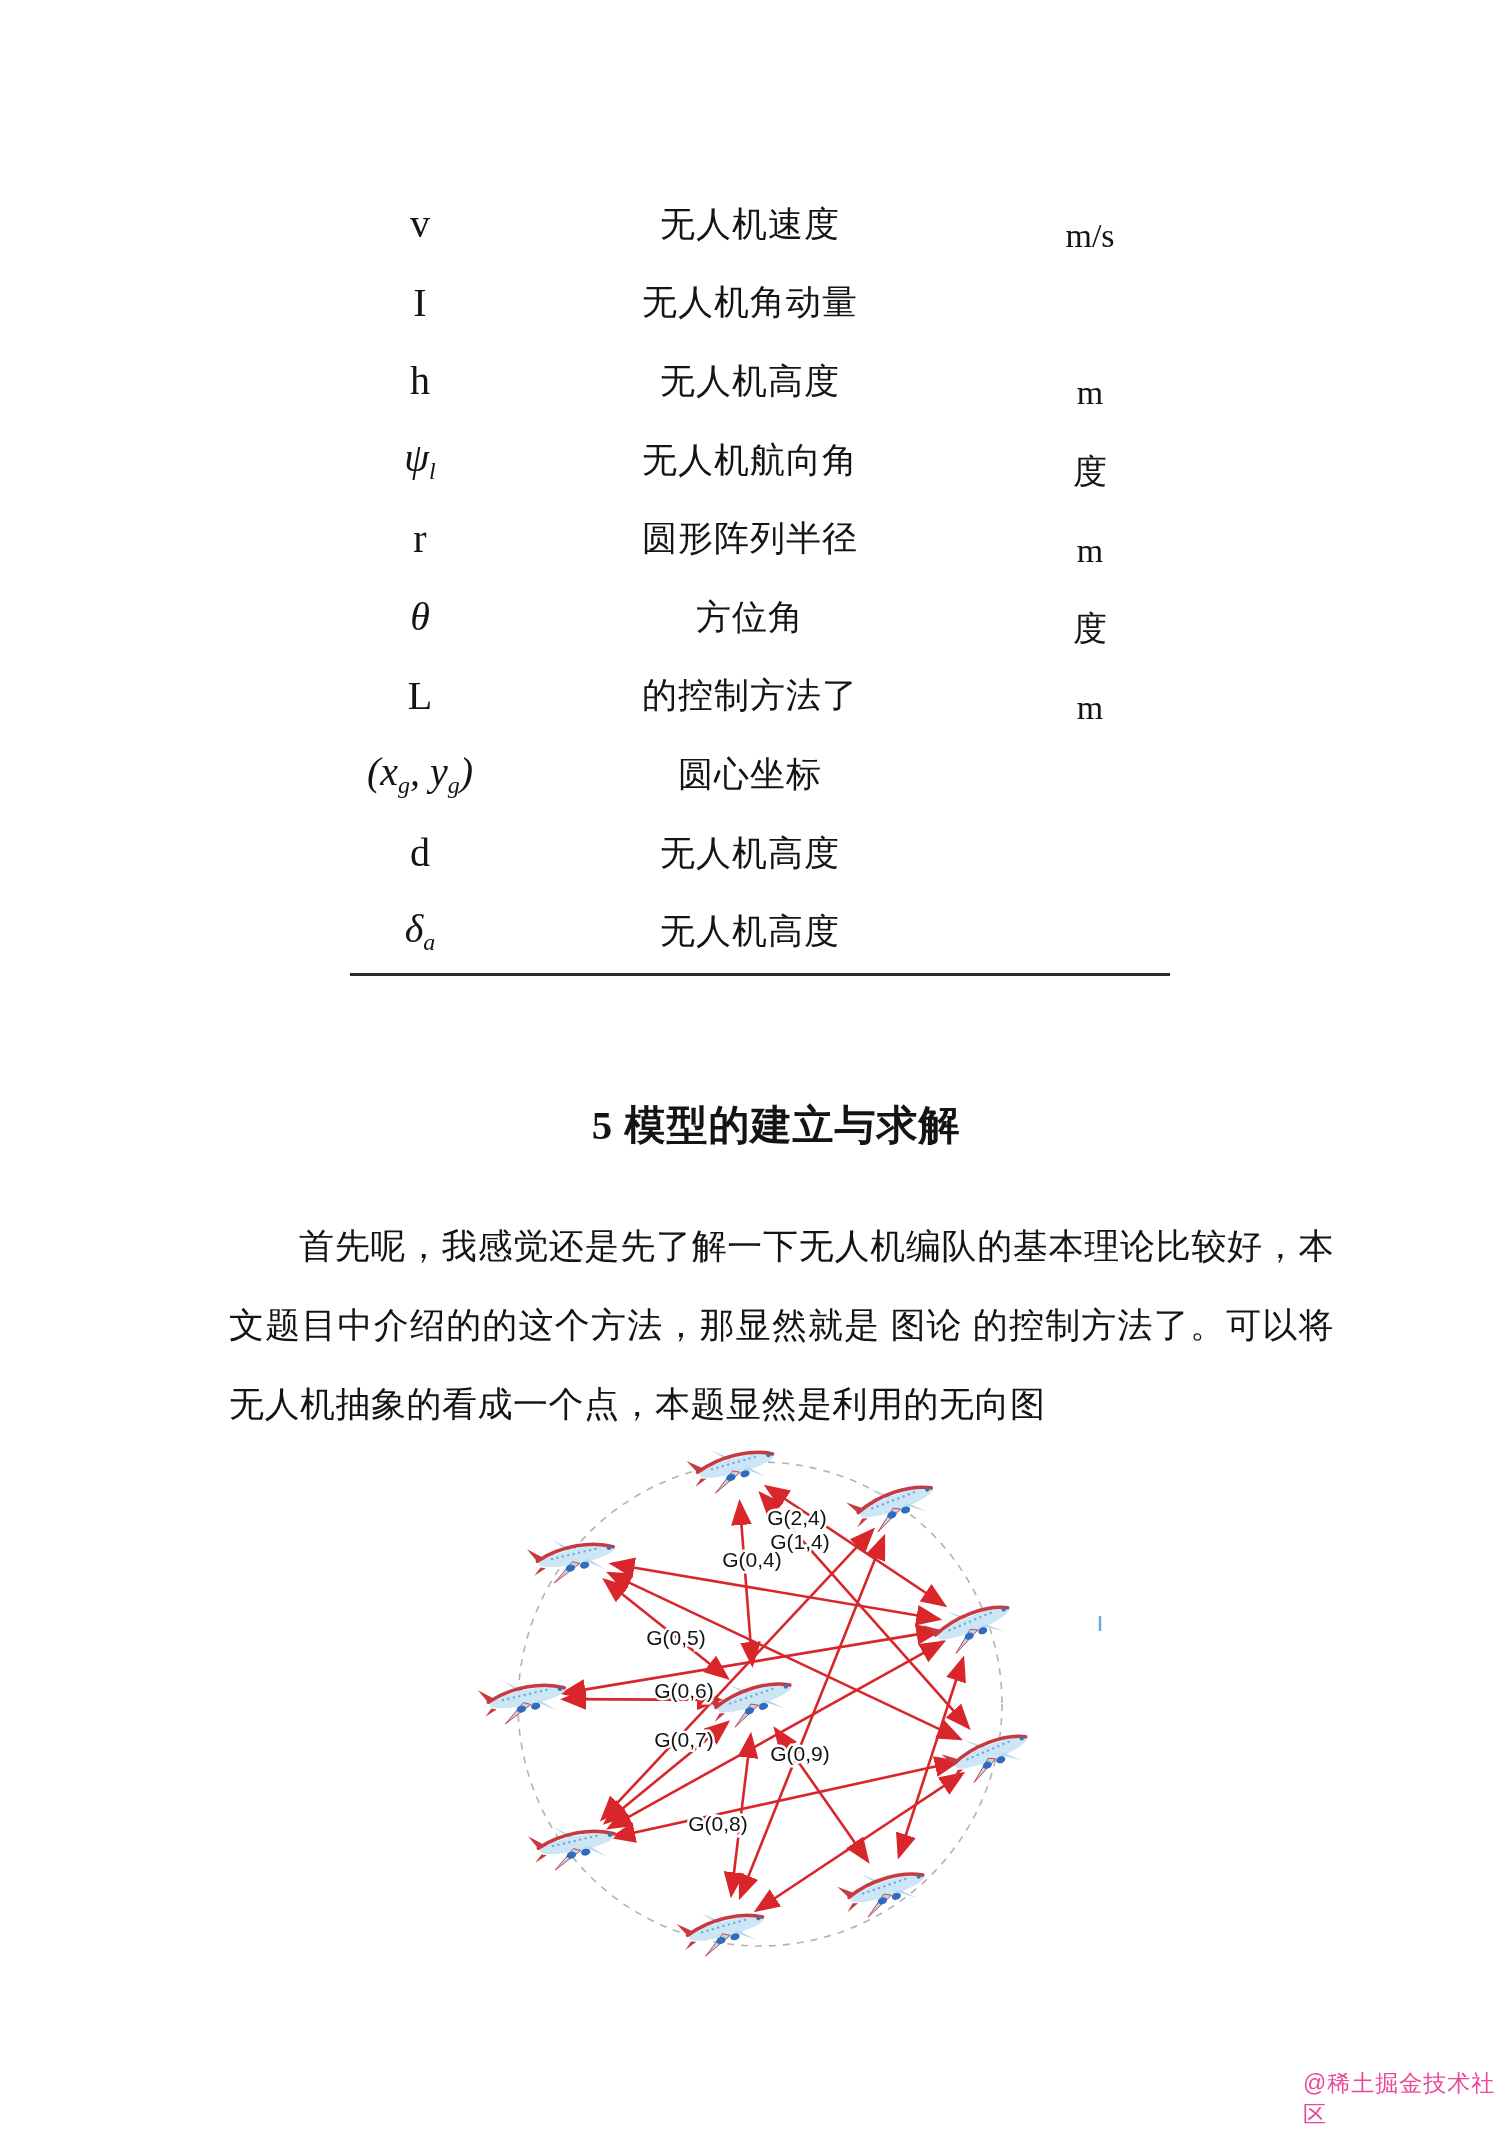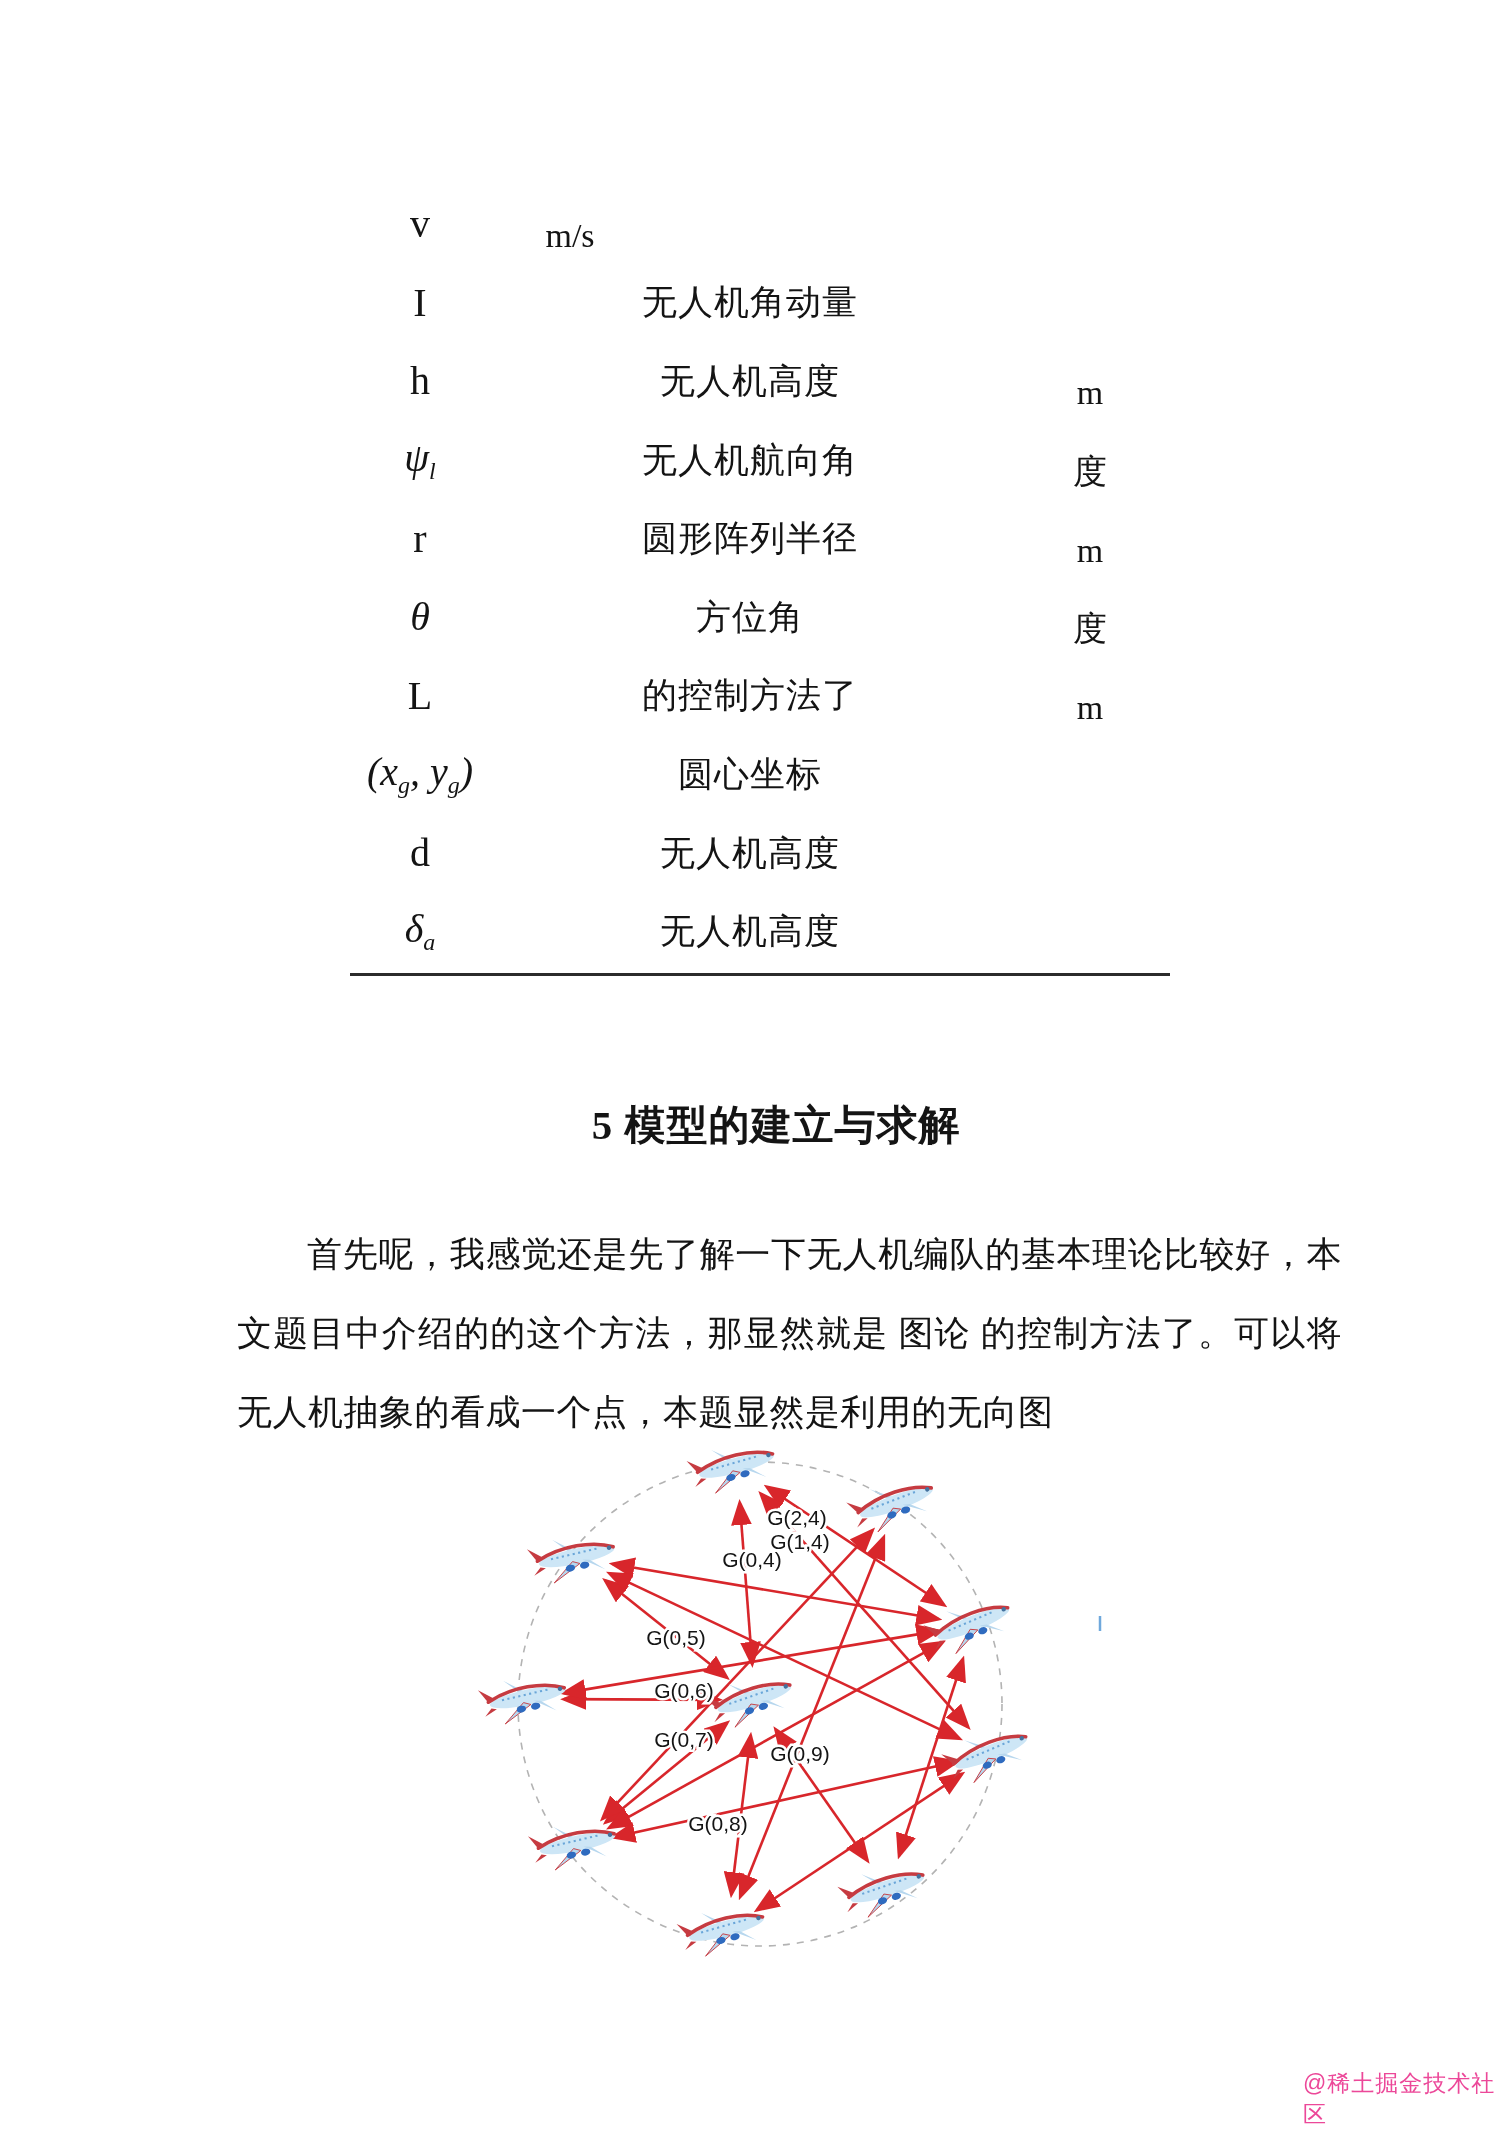--- a/index.html
+++ b/index.html
@@ -20,21 +20,21 @@
   .seg-i{font-style:italic;}
   .seg-s{font-style:italic;font-size:24px;vertical-align:-8px;}
   .table-rule{position:absolute;left:350px;top:973px;width:820px;height:3px;background:#2b2b2b;}
 
   
   .sec-heading{
     position:absolute;left:0;top:1098px;width:1512px;padding-left:40px;box-sizing:border-box;
     text-align:center;font-size:41px;font-weight:700;letter-spacing:1px;margin:0;
   }
   .body-par{
-    position:absolute;left:225px;top:1203px;width:1105px;margin:12px;
+    position:absolute;left:225px;top:1203px;width:1105px;margin:4px;
     font-size:35px;line-height:79px;letter-spacing:0.5px;
     text-align:justify;text-justify:inter-character;text-indent:2em;
   }
 
   
   #diagram{position:absolute;left:0;top:1420px;}
   .glabel{
     font-family:"Liberation Sans","DejaVu Sans",sans-serif;
     font-size:21px;fill:#141414;stroke:#ffffff;stroke-width:5px;
     paint-order:stroke;text-anchor:middle;
@@ -48,20 +48,21 @@
 </style>
 </head>
 <body>
 
 <div class="page">
 
   <div class="symtable">
     <div>
         <div class="trow">
           <div class="tcell sym"><span class="seg-n">v</span></div>
+          <div class="tcell desc">无人机速度</div>
           <div class="tcell unit">m/s</div>
         </div>
         <div class="trow">
           <div class="tcell sym"><span class="seg-n">I</span></div>
           <div class="tcell desc">无人机角动量</div>
           <div class="tcell unit"></div>
         </div>
         <div class="trow">
           <div class="tcell sym"><span class="seg-n">h</span></div>
           <div class="tcell desc">无人机高度</div>

